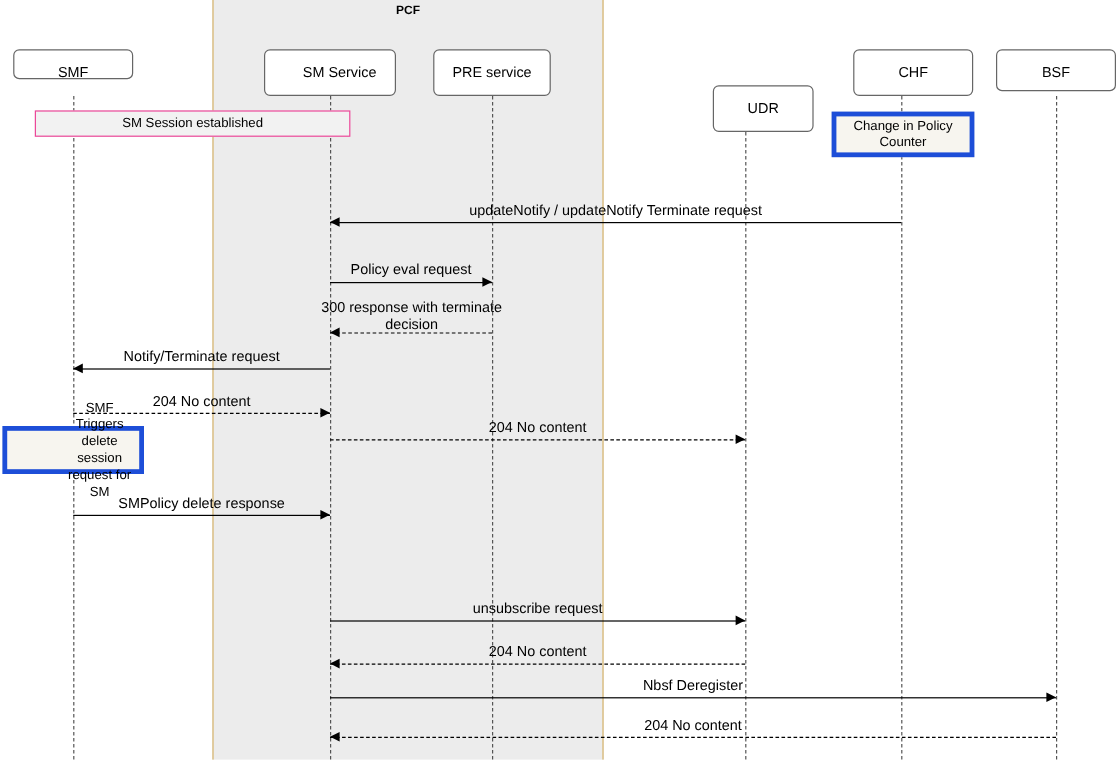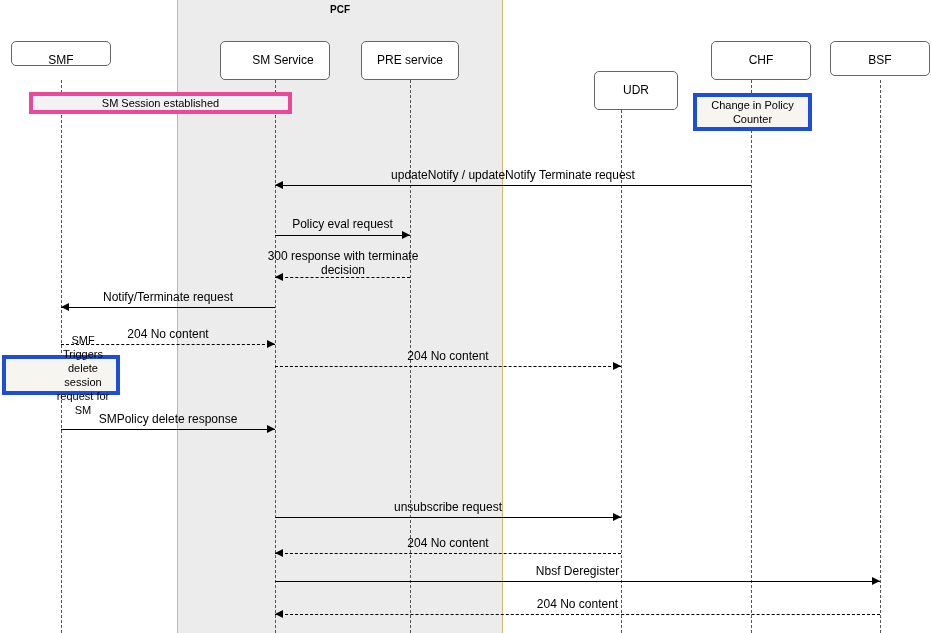--- a/index.html
+++ b/index.html
@@ -52,21 +52,21 @@
     border:4px solid #1d4ed8;
     box-sizing:border-box;
     text-align:center;
     font-size:11px;
     line-height:14px;
     padding:3px 4px;
     display:flex;
     align-items:center;
     justify-content:center;
   }
-  .note.wide{background:#f2f2f2;border:4px solid #ec4899;}
+  .note.wide{background:#f2f2f2;border:1px solid #ec4899;}
 
   
   .msg-line{
     position:absolute;
     height:0;
     border-top:1px solid #000000;
   }
   .msg-line.dashed{border-top:1px dashed #000000;}
   .arrow{
     position:absolute;

